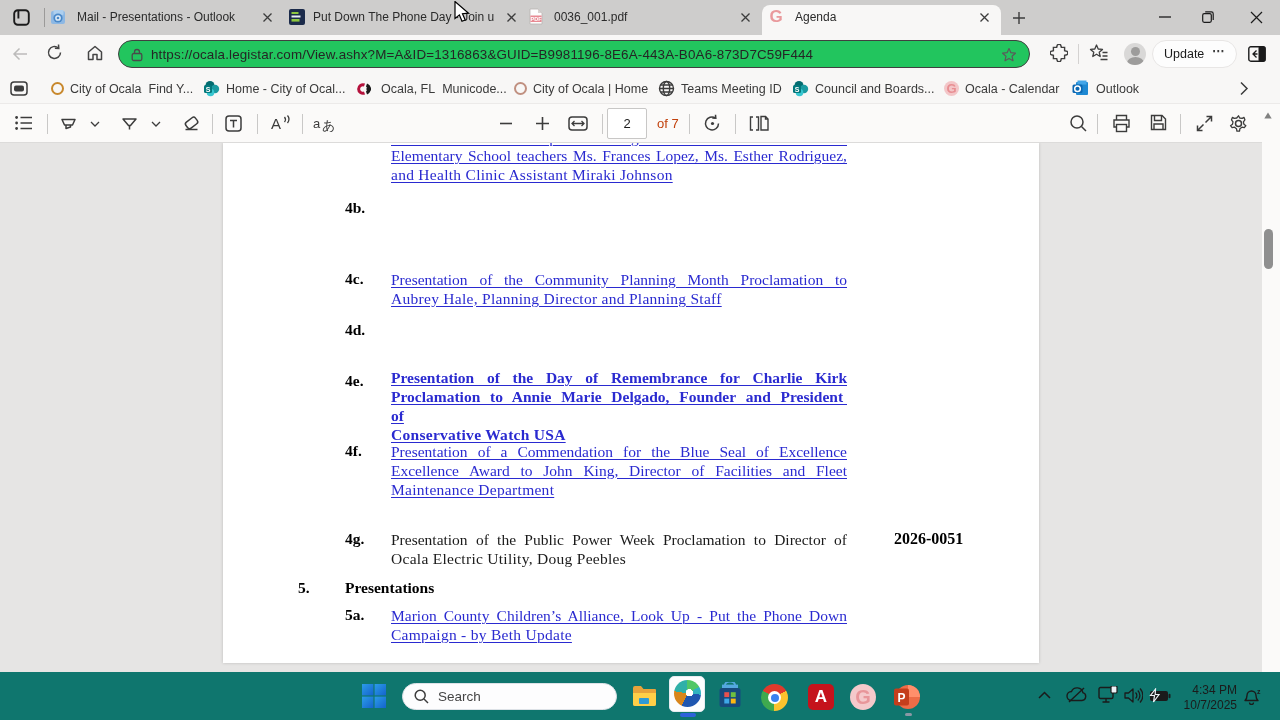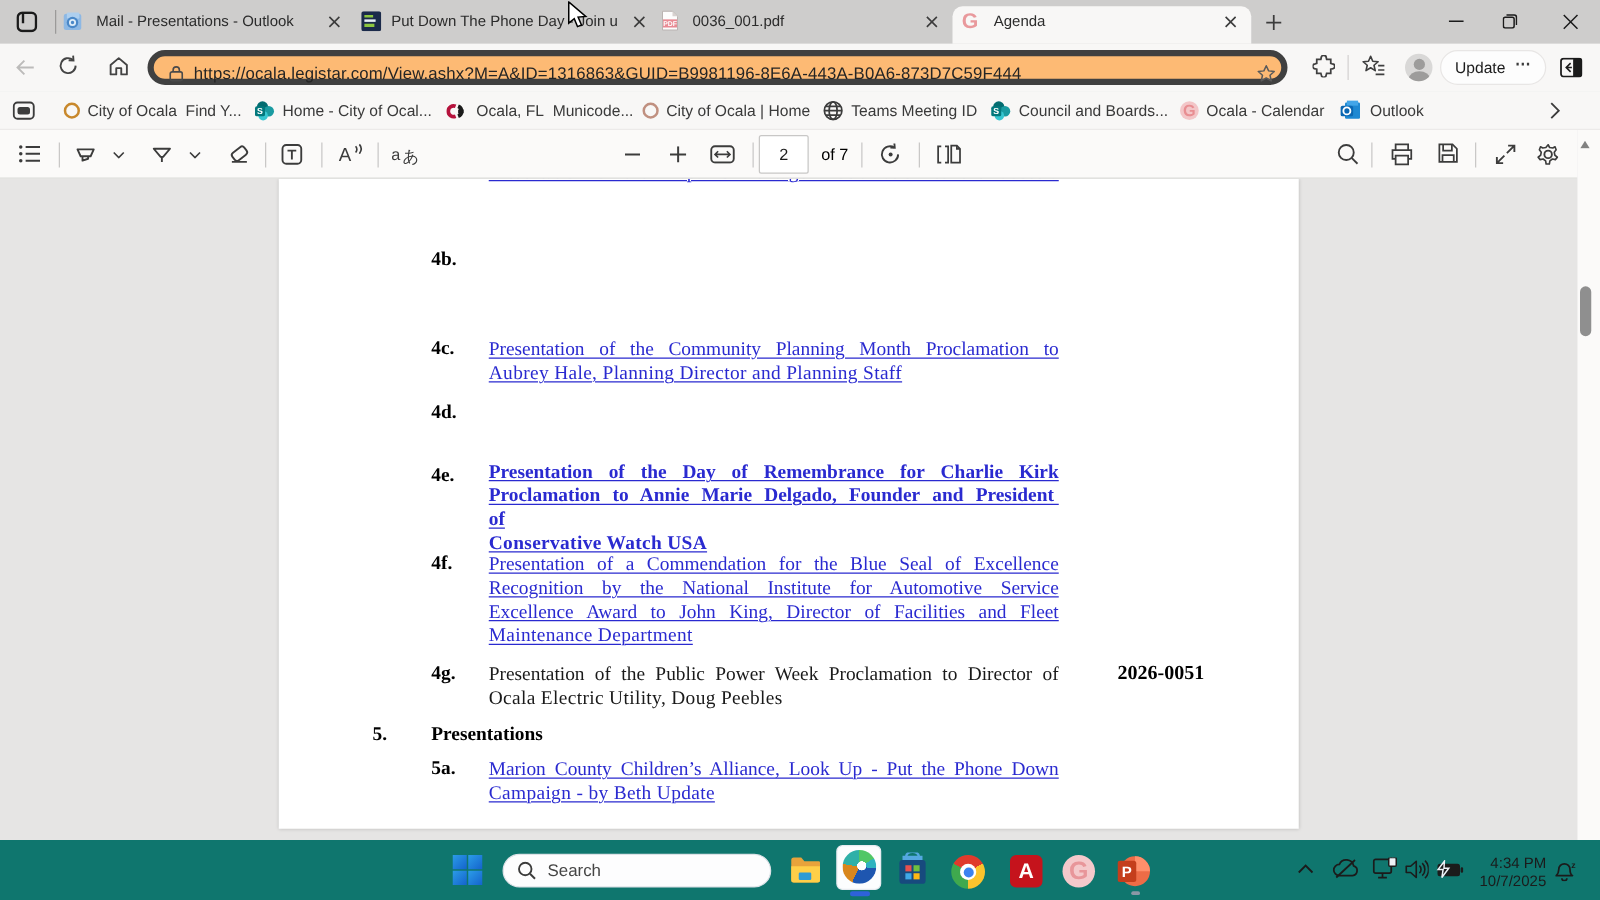--- a/index.html
+++ b/index.html
@@ -7,34 +7,34 @@
   body { font-family:"Liberation Sans", sans-serif; position:relative; background:#e6e6e6; }
   .abs { position:absolute; }
 
   
   #tabbar { position:absolute; left:0; top:0; width:1280px; height:35px; background:#cecdcc; }
   .tabtitle { font-size:12px; color:#2b2b2b; white-space:nowrap; }
   #activetab { position:absolute; left:762px; top:5px; width:239px; height:30px; background:#f8f7f6; border-radius:8px 8px 0 0; }
 
   
   #navbar { position:absolute; left:0; top:35px; width:1280px; height:38px; background:#f8f7f6; }
-  #addrpill { position:absolute; left:118px; top:5px; width:912px; height:28px; background:#fdba74; border:5px solid #404040; border-radius:14px; }
+  #addrpill { position:absolute; left:118px; top:5px; width:912px; height:28px; background:#22c55e; border:1px solid #404040; border-radius:14px; }
   #addrurl { position:absolute; left:32px; top:6px; font-size:13.4px; color:#252525; white-space:nowrap; letter-spacing:0.15px;}
   #updatepill { position:absolute; left:1152px; top:5px; width:85px; height:28px; background:#fdfdfd; border:1px solid #e8e6e5; border-radius:14px; font-size:12.5px; color:#1b1b1b; }
 
   
   #bookbar { position:absolute; left:0; top:73px; width:1280px; height:31px; background:#f8f7f6; border-bottom:1px solid #eceae9; }
   .bm { position:absolute; top:0; height:31px; display:flex; align-items:center; font-size:12.5px; color:#3a3a3a; white-space:nowrap; }
   .bm svg, .bm .bicon { margin-right:6px; }
 
   
   #pdfbar { position:absolute; left:0; top:104px; width:1262px; height:39px; background:#fbfaf9; border-bottom:1px solid #dcdbda; }
   .sep { position:absolute; width:1px; height:20px; top:10px; background:#c9c8c7; }
   #pagebox { position:absolute; left:607px; top:4px; width:40px; height:31px; background:#ffffff; border:1px solid #c8c7c6; border-radius:2px; font-size:13px; color:#1b1b1b; display:flex; align-items:center; justify-content:center; }
-  .pdftext { font-size:13px; color:#000000; }
+  .pdftext { font-size:13px; color:#c2410c; }
 
   
   #docarea { position:absolute; left:0; top:143px; width:1262px; height:529px; background:#e6e5e4; overflow:hidden; }
   #page { position:absolute; left:223px; top:0; width:816px; height:520px; background:#ffffff; box-shadow:0 0 3px rgba(0,0,0,0.18); overflow:hidden; }
   .doc { font-family:"Liberation Serif", serif; font-size:15.5px; line-height:19px; color:#1a1a1a; }
   .num { position:absolute; font-weight:bold; font-family:"Liberation Serif", serif; font-size:15.5px; }
   .blk { position:absolute; left:168px; width:456px; }
   .ln { text-align:justify; text-align-last:justify; }
   .lnl { text-align:left; letter-spacing:0.28px; }
   .lk { color:#2a2ad0; text-decoration:underline; text-decoration-thickness:1px; text-underline-offset:2px; }
@@ -292,37 +292,40 @@
       <path d="M9.5 1.8 l1.2 2.2 2.5 0.4 1.8-1 0.9 2.4-1.5 2 0.5 2.4 2 1.5-1.6 2-2.4-0.5-2 1.5-0.4 2.5-2.6 0-0.4-2.5-2-1.5-2.4 0.5-1.6-2 2-1.5 0.5-2.4-1.5-2 0.9-2.4 1.8 1 2.5-0.4 z" fill="none" stroke="#3c3c3c" stroke-width="1.3" stroke-linejoin="round"></path>
     </svg>
 </div>
 
 <div id="docarea">
   <div id="page">
 
     <div class="blk doc" style="top:-15.5px;">
         <div class="ln"><span class="lk">Presentation of the Hispanic Heritage Proclamation to the Osceola</span></div>
       </div>
+    <div class="blk doc" style="top:3px;">
+      <div class="ln"><span class="lk">Elementary School teachers Ms. Frances Lopez, Ms. Esther Rodriguez,</span></div>
+      <div class="lnl"><span class="lk">and Health Clinic Assistant Miraki Johnson</span></div>
+    </div>
     <div class="num" style="left:122px;top:56px;">4b.</div>
     <div class="num" style="left:122px;top:126.5px;">4c.</div>
     <div class="blk doc" style="top:126.5px;">
       <div class="ln"><span class="lk">Presentation&nbsp; of&nbsp; the&nbsp; Community&nbsp; Planning&nbsp; Month&nbsp; Proclamation&nbsp; to</span></div>
       <div class="lnl"><span class="lk">Aubrey Hale, Planning Director and Planning Staff</span></div>
     </div>
     <div class="num" style="left:122px;top:177.5px;">4d.</div>
     <div class="num" style="left:122px;top:228.5px;">4e.</div>
     <div class="blk doc" style="top:225px;font-weight:bold;">
       <div class="ln"><span class="lk">Presentation&nbsp; of&nbsp; the&nbsp; Day&nbsp; of&nbsp; Remembrance&nbsp; for&nbsp; Charlie&nbsp; Kirk</span></div>
       <div class="ln"><span class="lk">Proclamation&nbsp; to&nbsp; Annie&nbsp; Marie&nbsp; Delgado,&nbsp; Founder&nbsp; and&nbsp; President&nbsp; of</span></div>
       <div class="lnl"><span class="lk">Conservative Watch USA</span></div>
     </div>
     <div class="num" style="left:122px;top:298.5px;">4f.</div>
     <div class="blk doc" style="top:298.5px;">
       <div class="ln"><span class="lk">Presentation&nbsp; of&nbsp; a&nbsp; Commendation&nbsp; for&nbsp; the&nbsp; Blue&nbsp; Seal&nbsp; of&nbsp; Excellence</span></div>
-      <div class="ln"><span class="lk">Recognition&nbsp; by&nbsp; the&nbsp; National&nbsp; Institute&nbsp; for&nbsp; Automotive&nbsp; Service</span></div>
       <div class="ln"><span class="lk">Excellence&nbsp; Award&nbsp; to&nbsp; John&nbsp; King,&nbsp; Director&nbsp; of&nbsp; Facilities&nbsp; and&nbsp; Fleet</span></div>
       <div class="lnl"><span class="lk">Maintenance Department</span></div>
     </div>
     <div class="num" style="left:122px;top:386.5px;">4g.</div>
     <div class="blk doc" style="top:386.5px;">
       <div class="ln">Presentation&nbsp; of&nbsp; the&nbsp; Public&nbsp; Power&nbsp; Week&nbsp; Proclamation&nbsp; to&nbsp; Director&nbsp; of</div>
       <div class="lnl">Ocala Electric Utility, Doug Peebles</div>
     </div>
     <div class="num" style="left:671px;top:386.5px;font-size:16px;">2026-0051</div>
     <div class="num" style="left:75px;top:436px;">5.</div>

